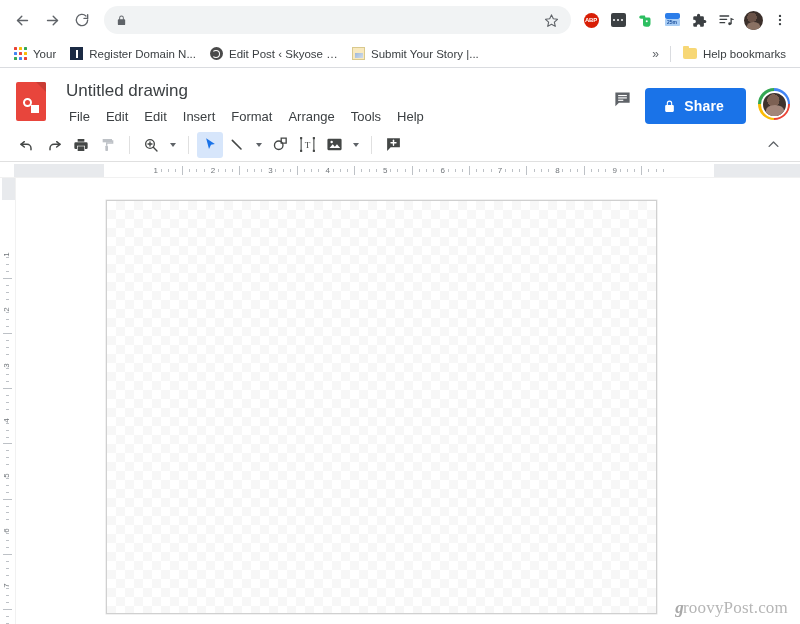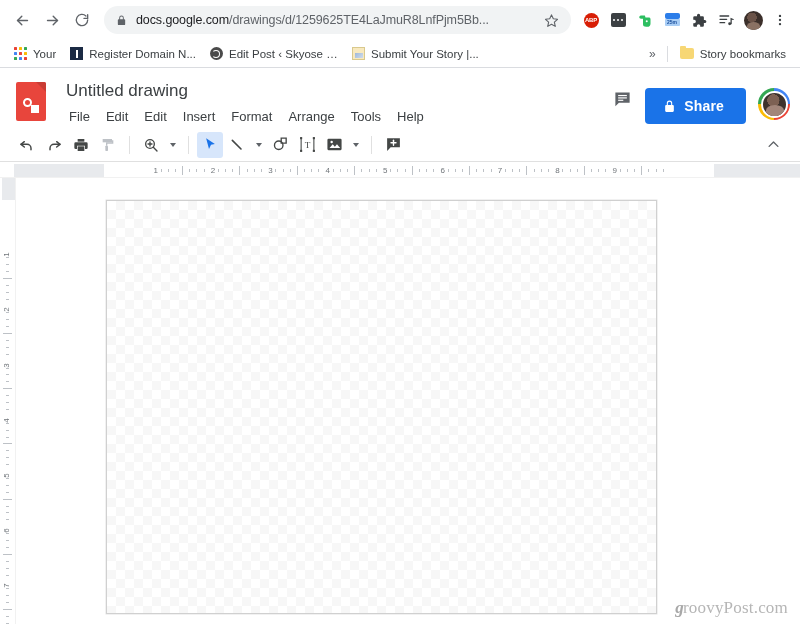--- a/index.html
+++ b/index.html
@@ -232,21 +232,20 @@
           <polyline points="20.5 4 20.5 9.6 15 9.6"></polyline>
         </svg>
     </div>
 
     <div class="omnibox">
       <span class="lock">
         <svg width="11" height="11" viewBox="0 0 24 24" fill="#5f6368">
             <path d="M12 1a5 5 0 0 0-5 5v3H6a2 2 0 0 0-2 2v9a2 2 0 0 0 2 2h12a2 2 0 0 0 2-2v-9a2 2 0 0 0-2-2h-1V6a5 5 0 0 0-5-5zm0 2a3 3 0 0 1 3 3v3H9V6a3 3 0 0 1 3-3z"></path>
           </svg>
       </span>
-      <span class="url-text"><span class="dom">docs.google.com</span><span class="rest">/drawings/d/1259625TE4LaJmuR8LnfPjm5Bb...</span></span>
       <span class="star">
         <svg width="15" height="15" viewBox="0 0 24 24" fill="none" stroke="#5f6368" stroke-width="1.8" stroke-linejoin="round">
             <polygon points="12 3 14.9 9.3 21.6 10.1 16.6 14.7 18 21.4 12 18 6 21.4 7.4 14.7 2.4 10.1 9.1 9.3"></polygon>
           </svg>
       </span>
     </div>
 
     <div class="ext-row">
       <div class="ext">
         <div class="ext-abp">ABP</div>
@@ -324,21 +323,21 @@
     </div>
     <div class="bm">
       <span class="ic-page"></span>
       <span class="lbl">Submit Your Story |...</span>
     </div>
     <div class="bm-overflow">
       <span class="chev-dbl">»</span>
       <span class="bm-sep"></span>
       <div class="bm">
         <span class="ic-folder"></span>
-        <span class="lbl">Story bookmarks</span>
+        <span class="lbl">Help bookmarks</span>
       </div>
     </div>
   </div>
 </div>
 
 <div class="app">
 
   <div class="app-header">
     <div class="doc-logo">
       <div class="sheet">

